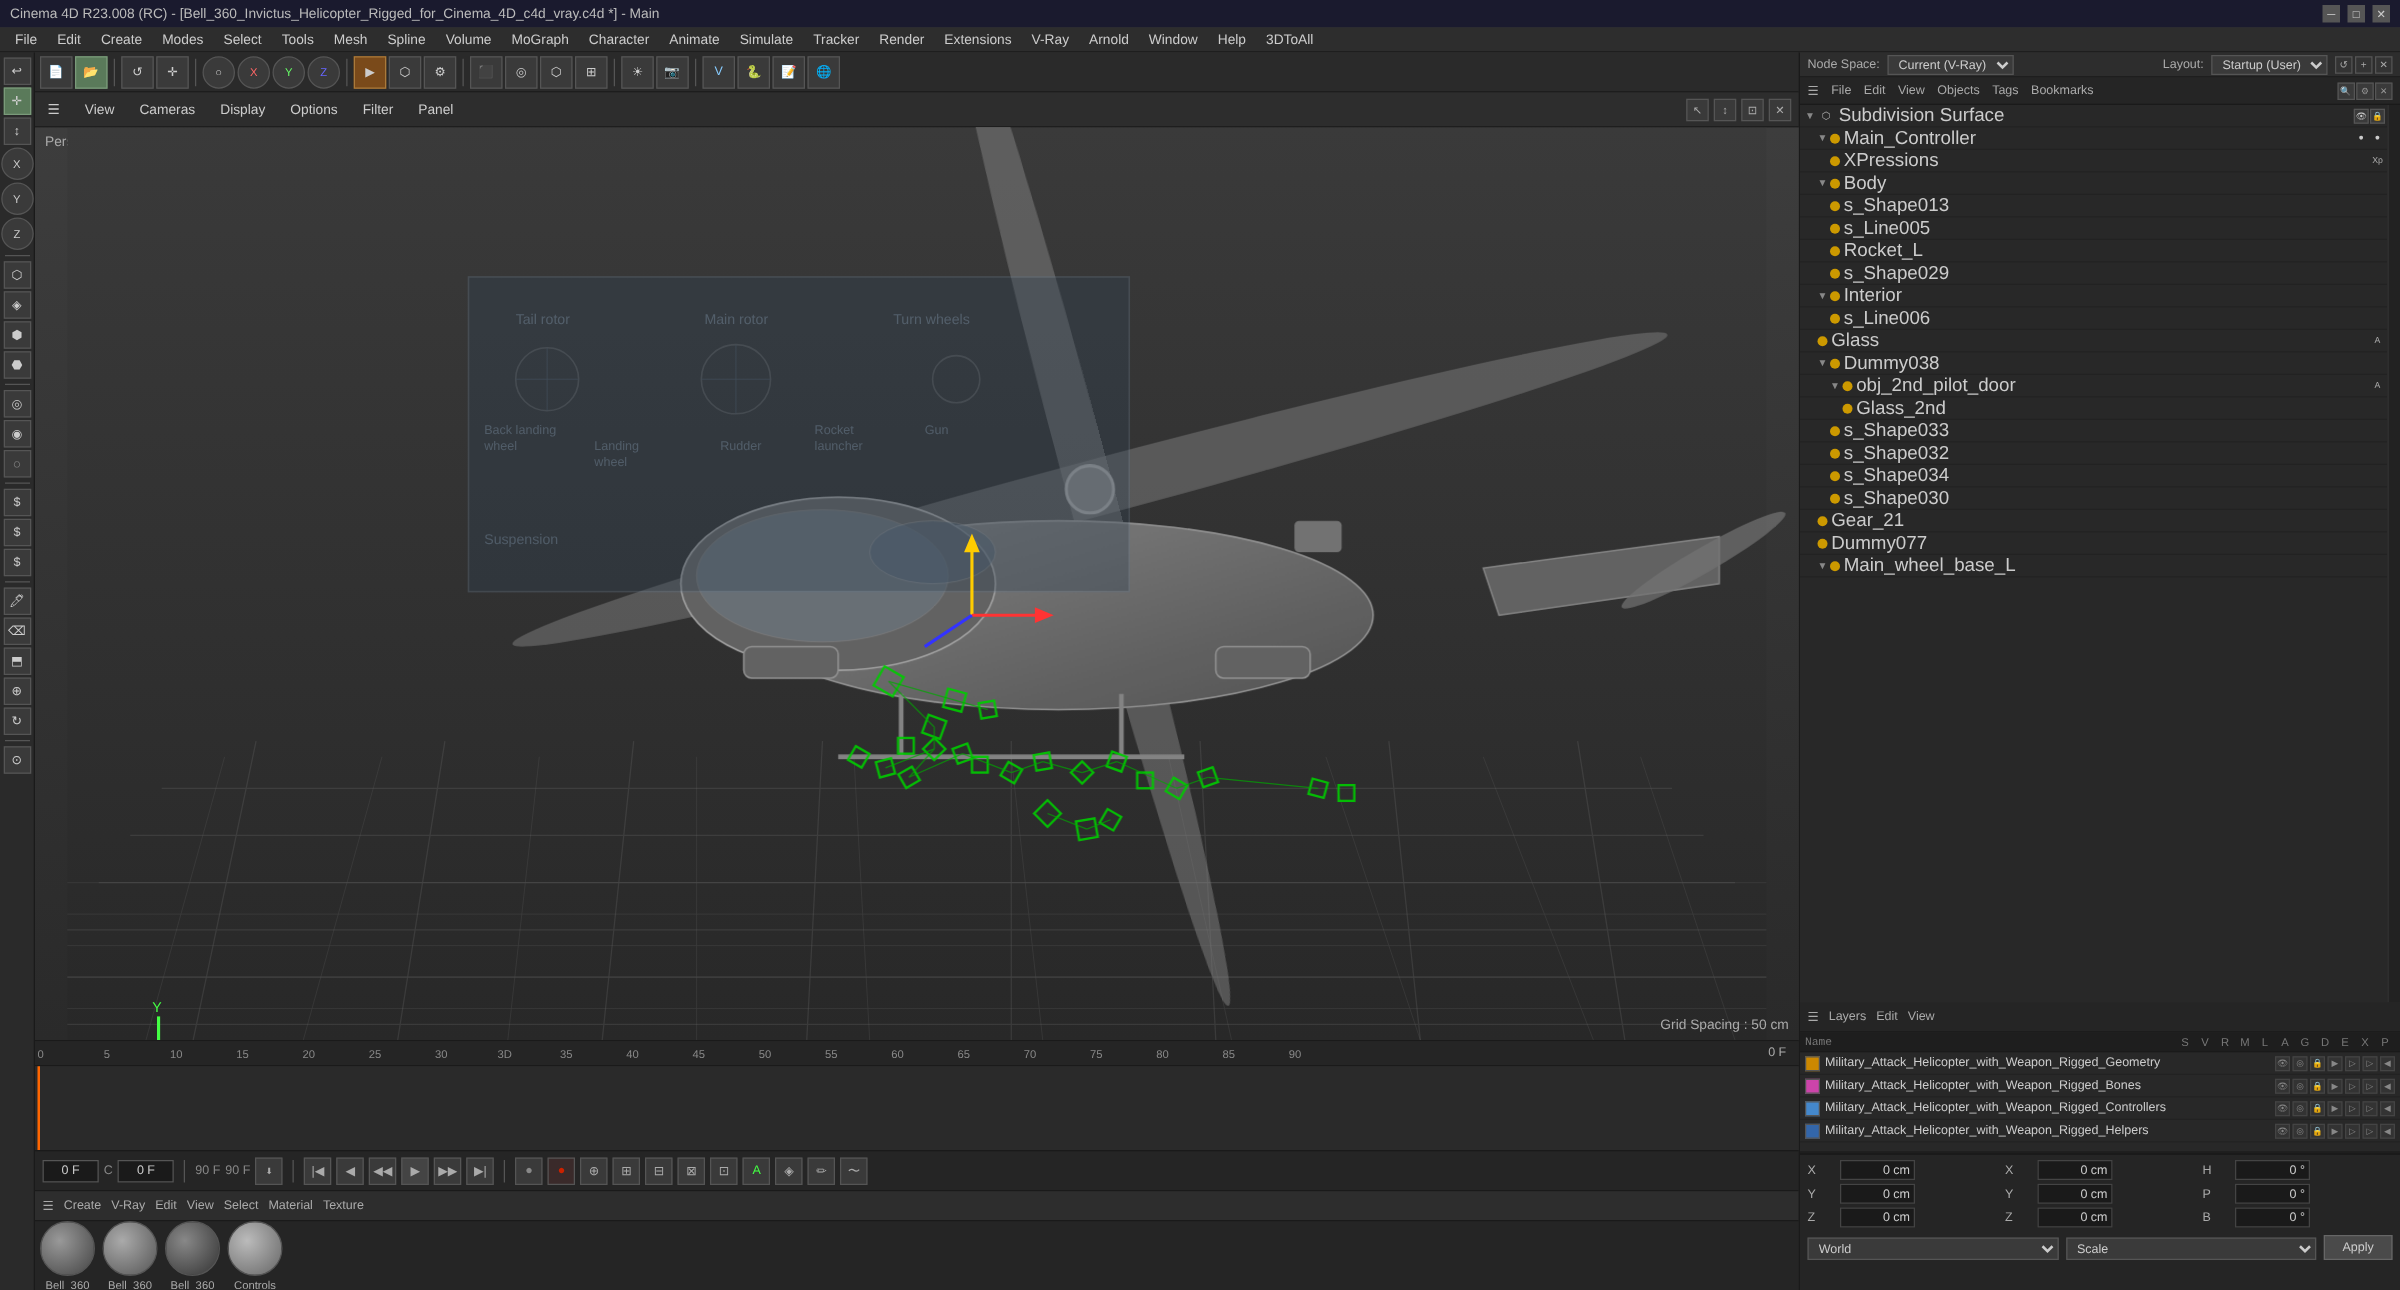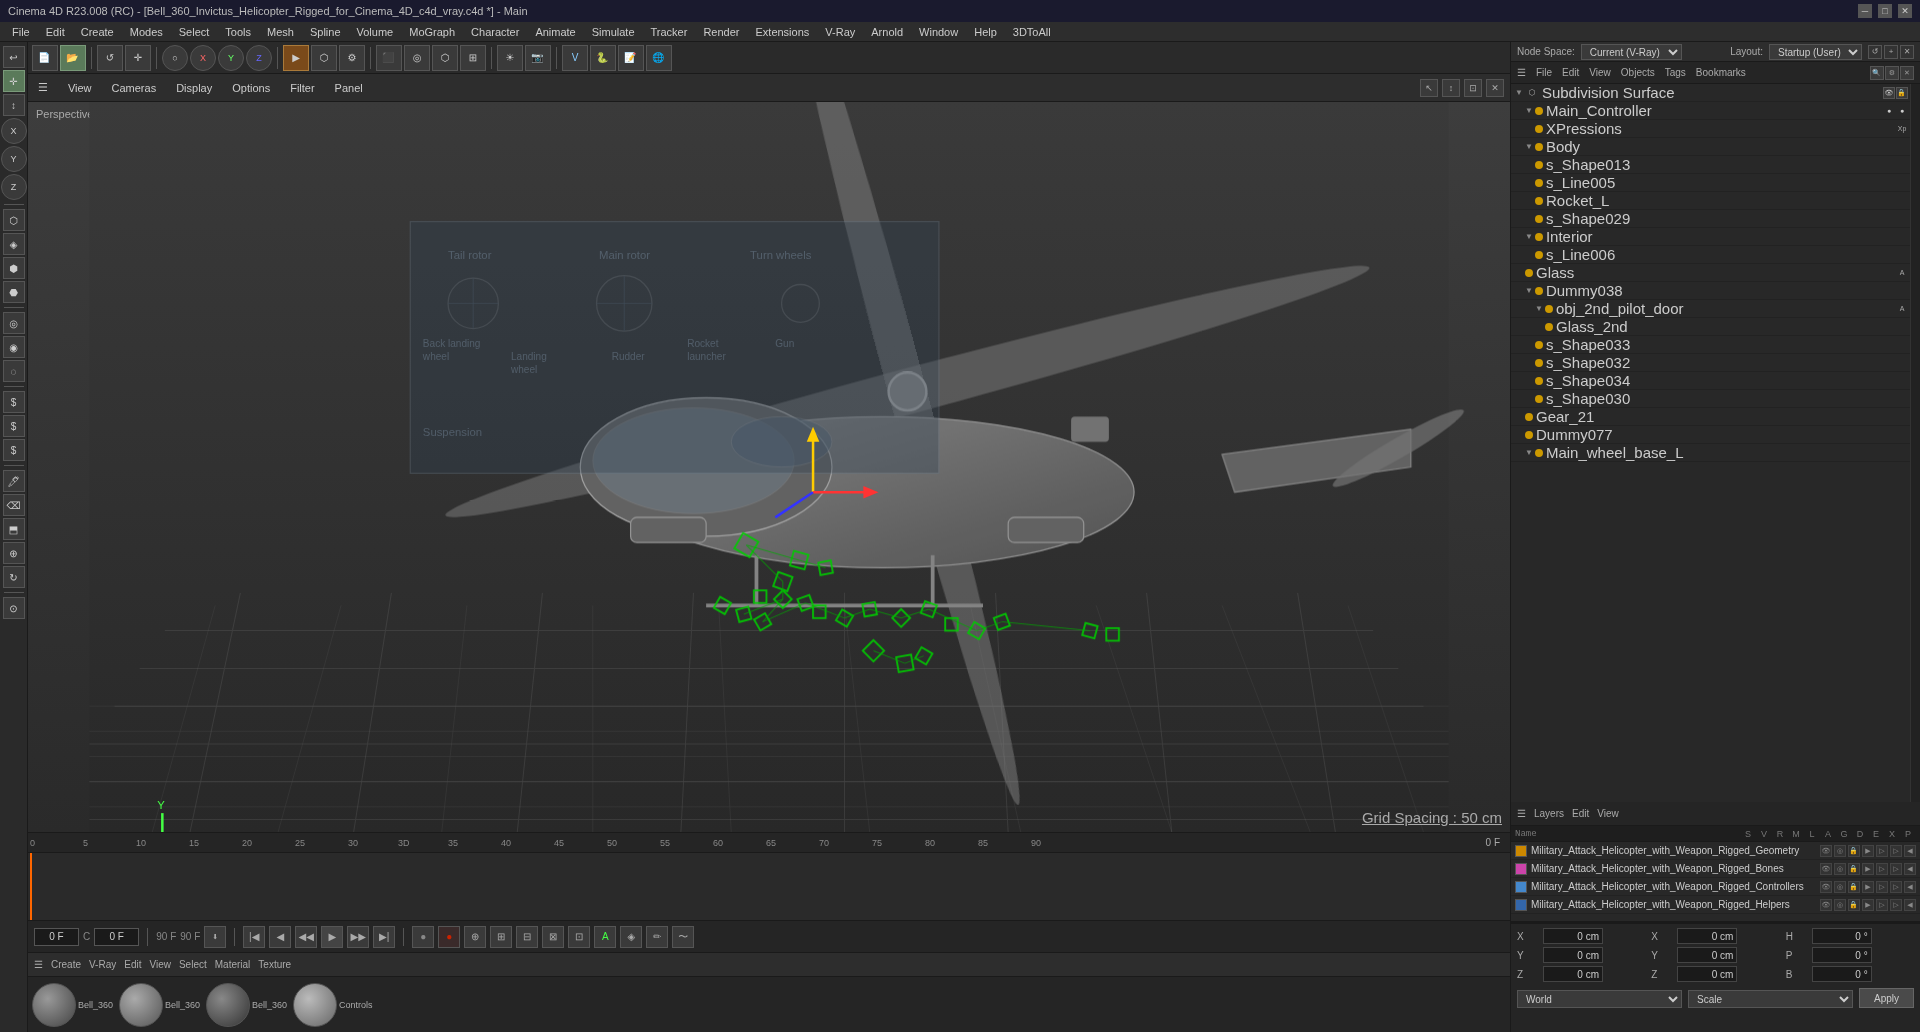--- a/index.html
+++ b/index.html
@@ -173,22 +173,21 @@
       left: 50%;
       transform: translateX(-50%);
       color: #aaa;
       font-size: 11px;
     }
     .grid-spacing-label {
       position: absolute;
       bottom: 6px;
       right: 8px;
       color: #aaa;
-      font-size: 15px;
-      text-decoration: underline;
+      font-size: 11px;
     }
 
     
     #timeline-area {
       height: 120px;
       background: #2a2a2a;
       border-top: 1px solid #1a1a1a;
       display: flex;
       flex-direction: column;
     }
@@ -339,36 +338,37 @@
     #shelf-items {
       flex: 1;
       display: flex;
       align-items: center;
       padding: 4px;
       gap: 6px;
       overflow-x: auto;
     }
     .material-item {
       display: flex;
+      flex-direction: column;
       align-items: center;
       gap: 2px;
       cursor: pointer;
     }
     .material-preview {
       width: 44px;
       height: 44px;
       border: 1px solid #555;
       border-radius: 50%;
       background: radial-gradient(circle at 35% 35%, #888 0%, #333 100%);
     }
     .material-label { font-size: 9px; color: #aaa; text-align: center; max-width: 50px; overflow: hidden; text-overflow: ellipsis; white-space: nowrap; }
 
     
     #right-side {
-      width: 410px;
+      width: 481px;
       display: flex;
       flex-direction: column;
       background: #2a2a2a;
       border-left: 1px solid #1a1a1a;
     }
 
     
     #node-space-row {
       height: 20px;
       background: #2d2d2d;

